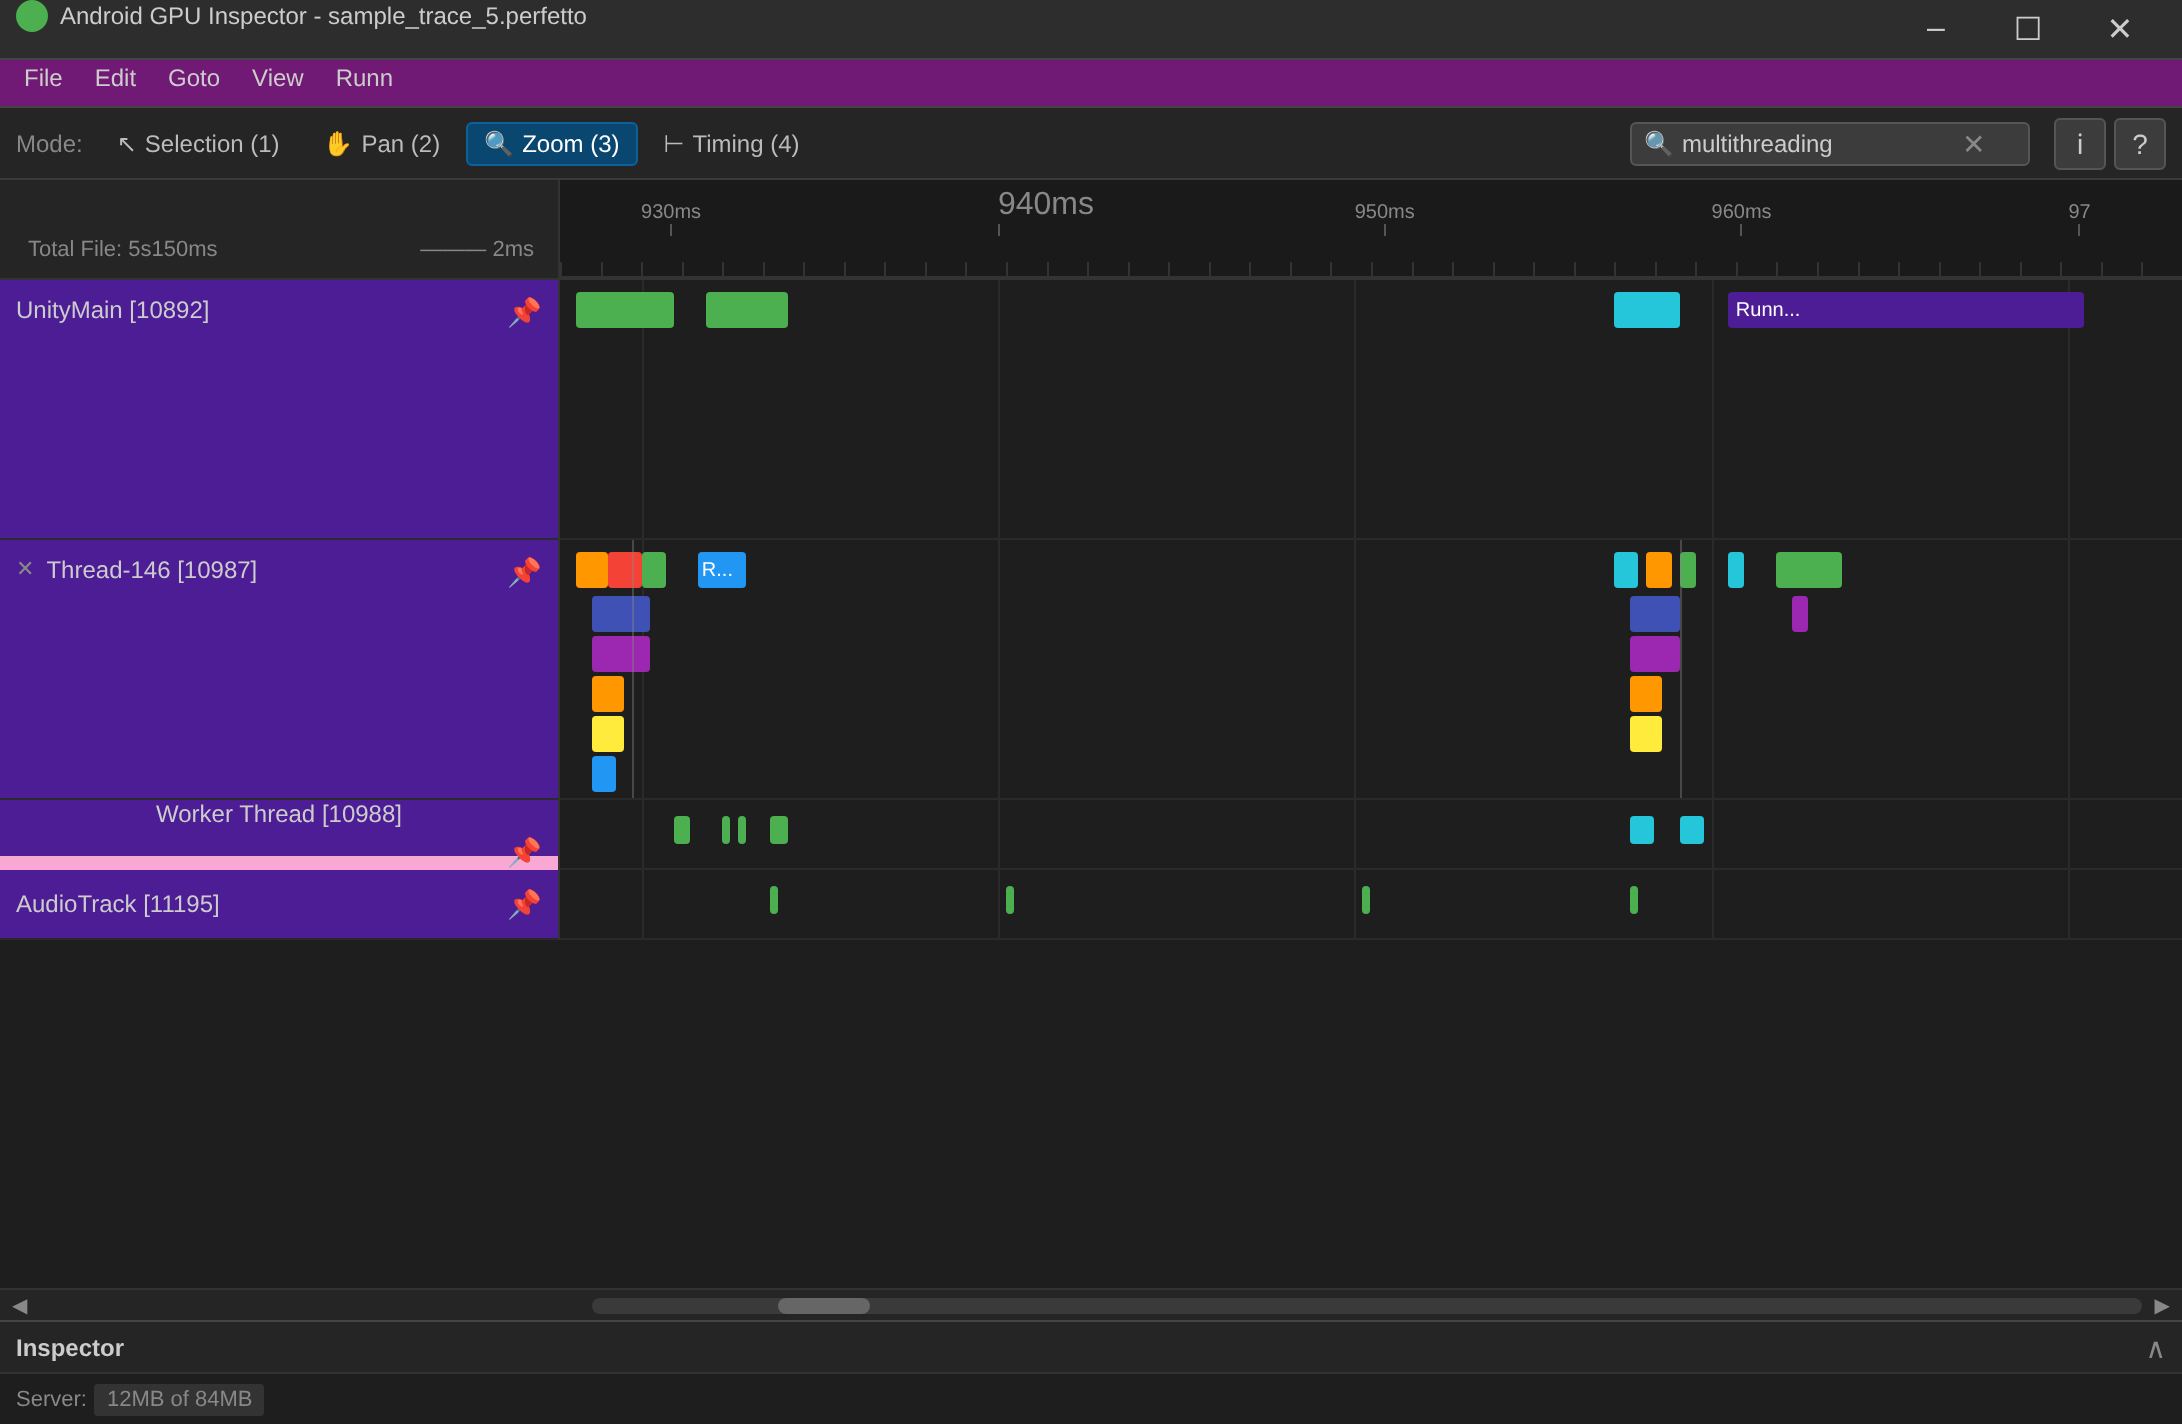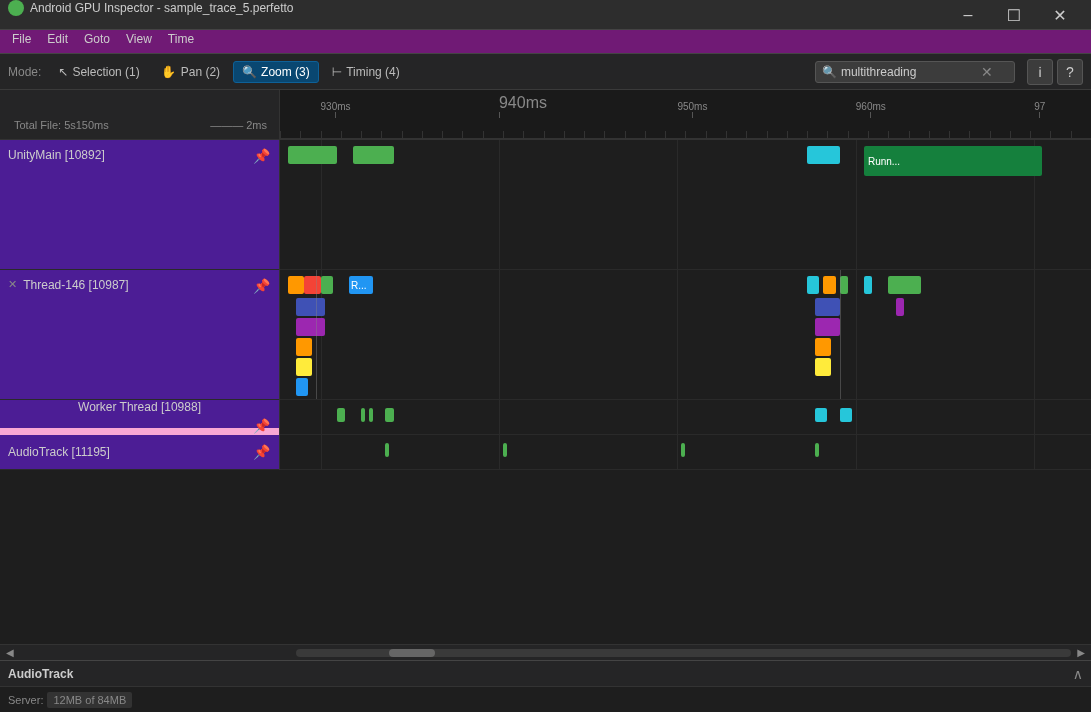--- a/index.html
+++ b/index.html
@@ -165,21 +165,21 @@
     <button class="titlebar-btn">☐</button>
     <button class="titlebar-btn close">✕</button>
   </div>
 </div>
 
 <div id="menubar">
   <span class="menu-item">File</span>
   <span class="menu-item">Edit</span>
   <span class="menu-item">Goto</span>
   <span class="menu-item">View</span>
-  <span class="menu-item">Time</span>
+  <span class="menu-item">Runn</span>
 </div>
 
 <div id="toolbar">
   <span class="mode-label">Mode:</span>
 
   <div class="mode-btn">
     <span>↖</span>
     <span>Selection (1)</span>
   </div>
   <div class="mode-btn">
@@ -277,21 +277,21 @@
     <div class="v-line" style="left:27%;"></div>
     <div class="v-line" style="left:49%;"></div>
     <div class="v-line" style="left:71%;"></div>
     <div class="v-line" style="left:93%;"></div>
 
     <div class="track-row" style="height:130px; position:relative; border-bottom:1px solid #2a2a2a;">
 
       <div class="trace-bar" style="left:1%; top:6px; width:6%; height:18px; background:#4CAF50;"></div>
       <div class="trace-bar" style="left:9%; top:6px; width:5%; height:18px; background:#4CAF50;"></div>
 
-      <div class="trace-bar" style="left:72%; top:6px; width:22%; height:30px; background:#15803d; color:#fff; font-size:10px; padding-left:4px;">Runn...</div>
+      <div class="trace-bar" style="left:72%; top:6px; width:22%; height:18px; background:#4c1d95; color:#fff; font-size:10px; padding-left:4px;">Runn...</div>
 
       <div class="trace-bar" style="left:65%; top:6px; width:4%; height:18px; background:#26C6DA;"></div>
     </div>
 
     <div class="track-row" style="height:130px; position:relative; border-bottom:1px solid #2a2a2a;">
 
       <div class="trace-bar" style="left:1%; top:6px; width:2%; height:18px; background:#FF9800;"></div>
       <div class="trace-bar" style="left:3%; top:6px; width:2%; height:18px; background:#F44336;"></div>
       <div class="trace-bar" style="left:5%; top:6px; width:1.5%; height:18px; background:#4CAF50;"></div>
 
@@ -344,20 +344,20 @@
 
 <div id="hscroll" style="height:16px; background:#252526; border-top:1px solid #333; display:flex; align-items:center; padding:0 4px;">
   <span class="hscroll-arrow">◀</span>
   <div style="flex:1; height:8px; background:#3a3a3a; border-radius:4px; position:relative; margin:0 4px 0 280px;">
     <div style="position:absolute; left:12%; width:6%; height:8px; background:#666; border-radius:4px;"></div>
   </div>
   <span class="hscroll-arrow">▶</span>
 </div>
 
 <div id="bottom-panel" style="height:26px; background:#252526; border-top:1px solid #444; display:flex; align-items:center; justify-content:space-between; padding:0 8px;">
-  <span class="selection-title">AudioTrack</span>
+  <span class="selection-title">Inspector</span>
   <span class="collapse-btn">∧</span>
 </div>
 
 <div id="statusbar" style="height:26px; background:#1e1e1e; border-top:1px solid #333; display:flex; align-items:center; padding:0 8px; font-size:11px; color:#888;">
   <span style="margin-right:4px;">Server:</span>
   <span class="server-info">12MB of 84MB</span>
 </div>
 
 </body></html>

